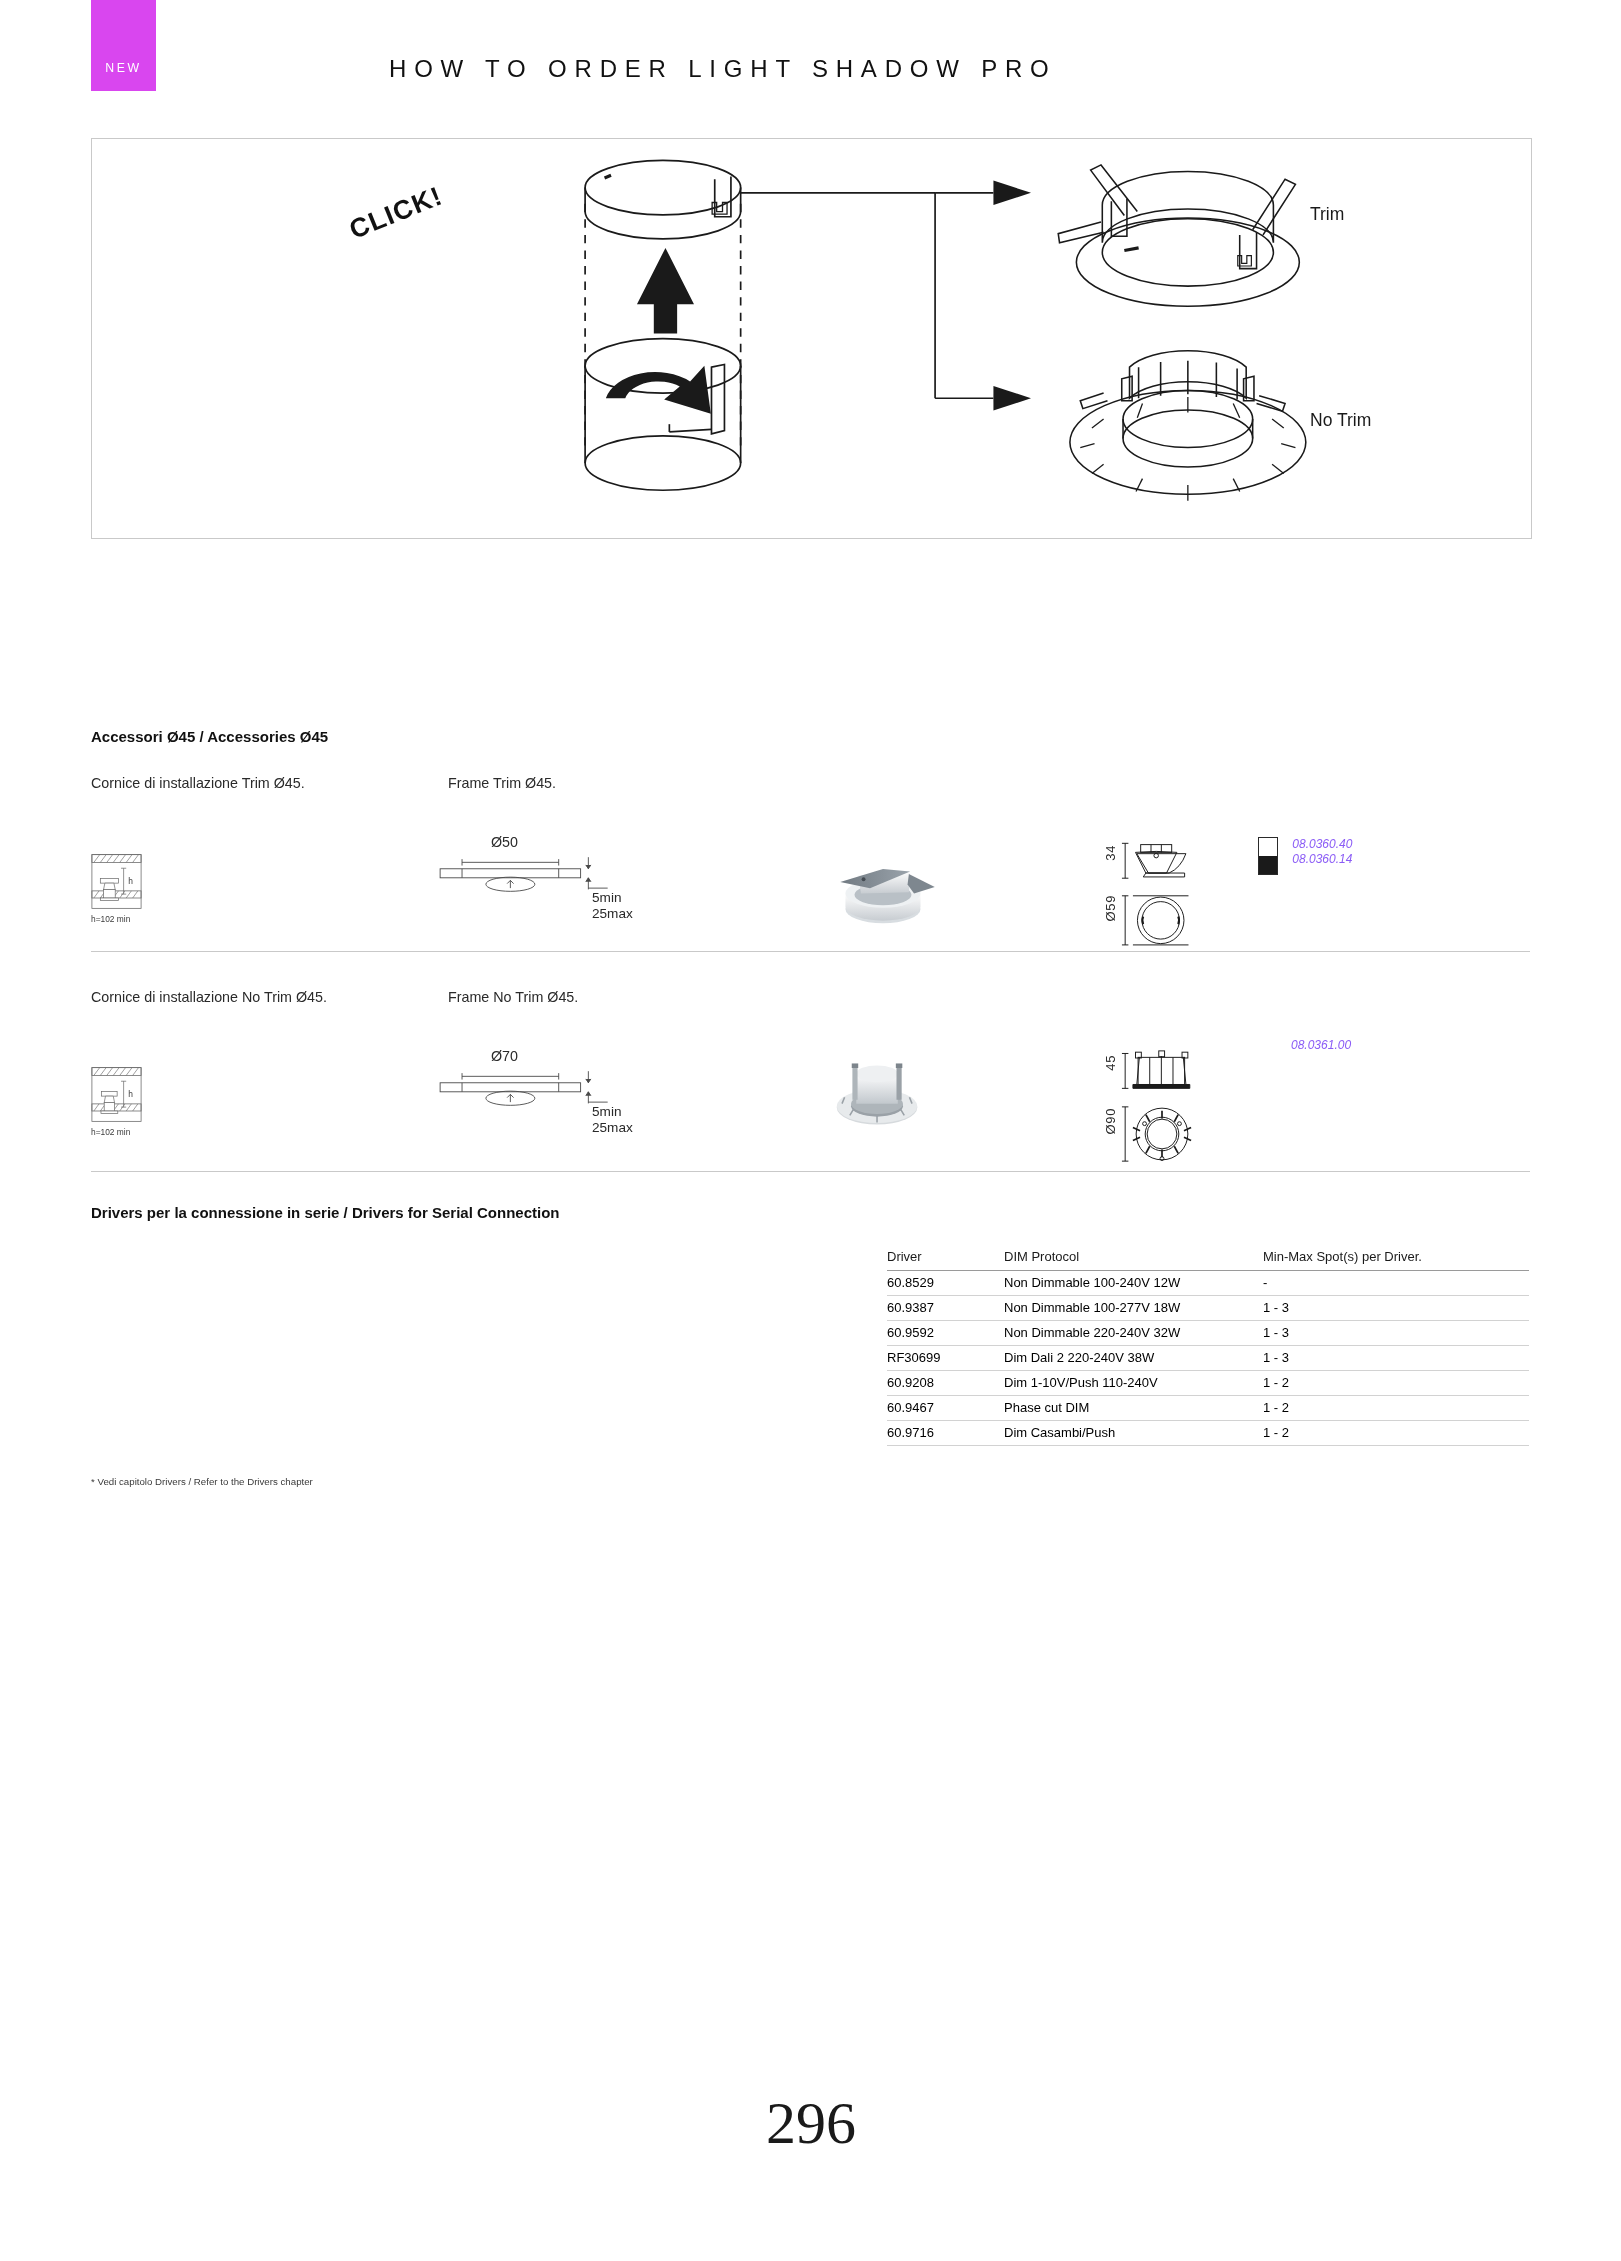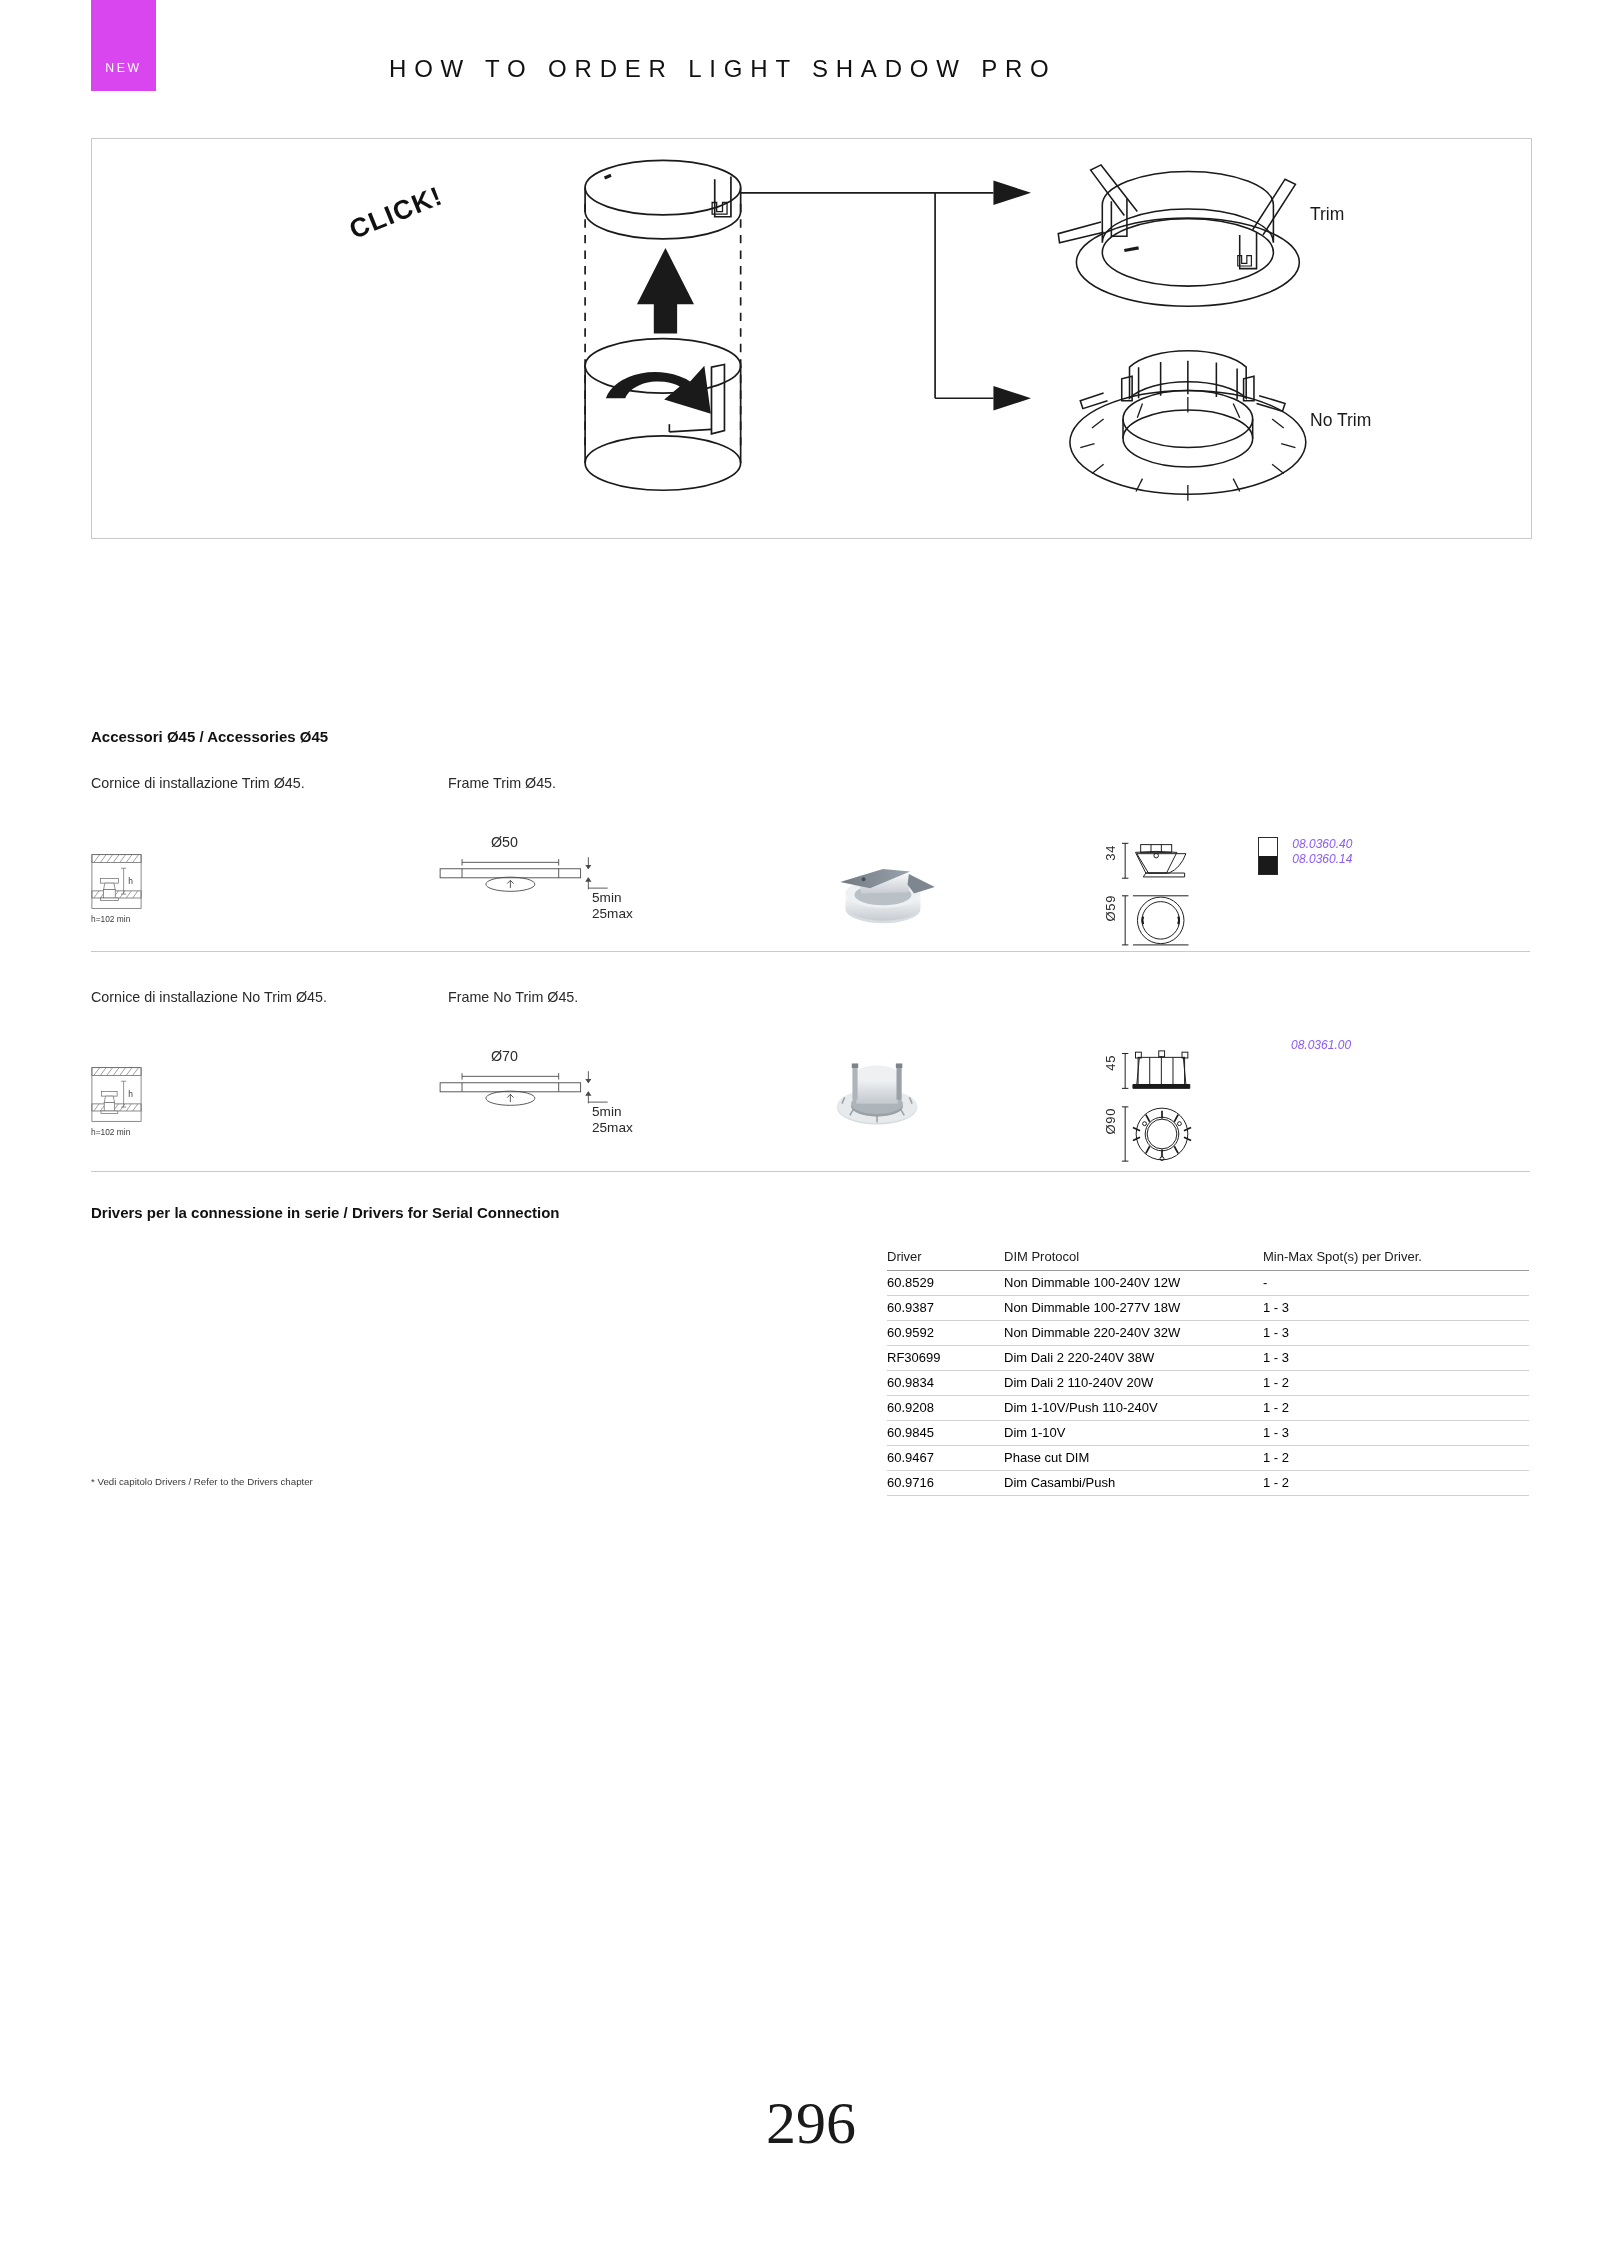--- a/index.html
+++ b/index.html
@@ -424,35 +424,25 @@
         <td>60.9592</td>
         <td>Non Dimmable 220-240V 32W</td>
         <td>1 - 3</td>
       </tr>
       <tr>
         <td>RF30699</td>
         <td>Dim Dali 2 220-240V 38W</td>
         <td>1 - 3</td>
       </tr>
       <tr>
-        <td>60.9834</td>
-        <td>Dim Dali 2 110-240V 20W</td>
-        <td>1 - 2</td>
-      </tr>
-      <tr>
         <td>60.9208</td>
         <td>Dim 1-10V/Push 110-240V</td>
         <td>1 - 2</td>
       </tr>
       <tr>
-        <td>60.9845</td>
-        <td>Dim 1-10V</td>
-        <td>1 - 3</td>
-      </tr>
-      <tr>
         <td>60.9467</td>
         <td>Phase cut DIM</td>
         <td>1 - 2</td>
       </tr>
       <tr>
         <td>60.9716</td>
         <td>Dim Casambi/Push</td>
         <td>1 - 2</td>
       </tr>
     </tbody>

